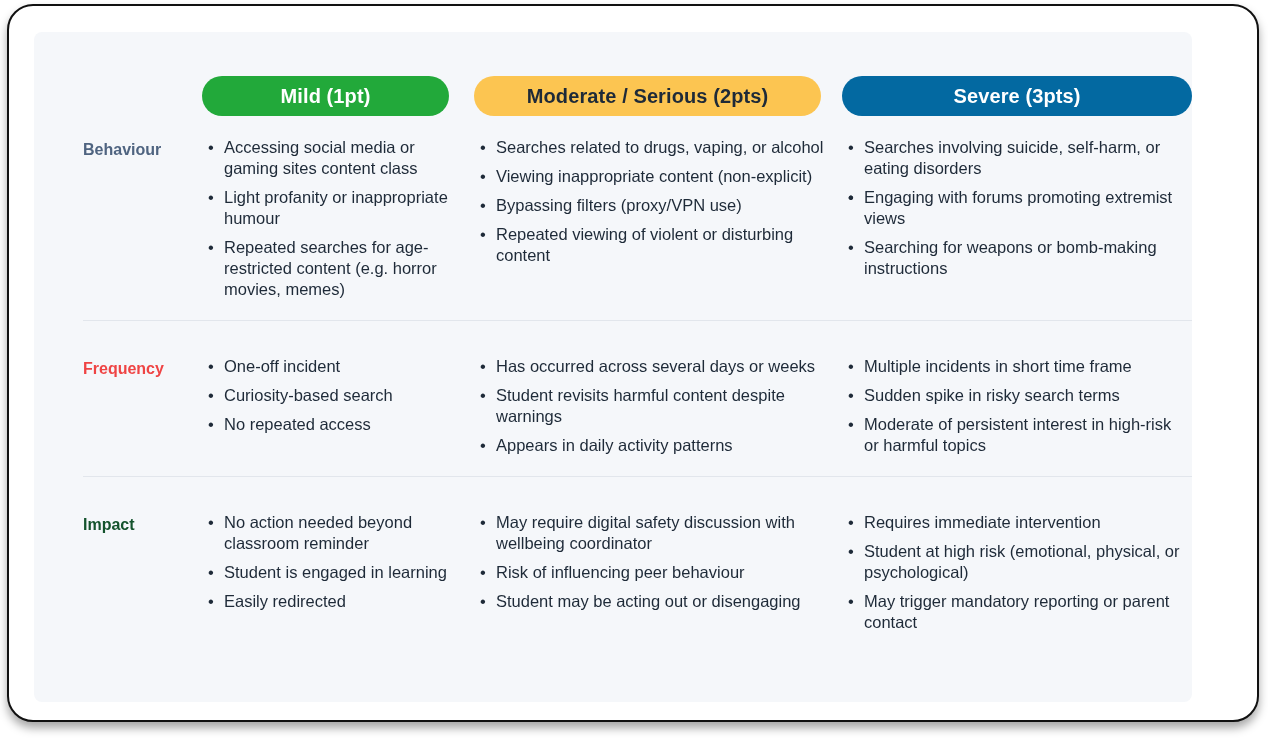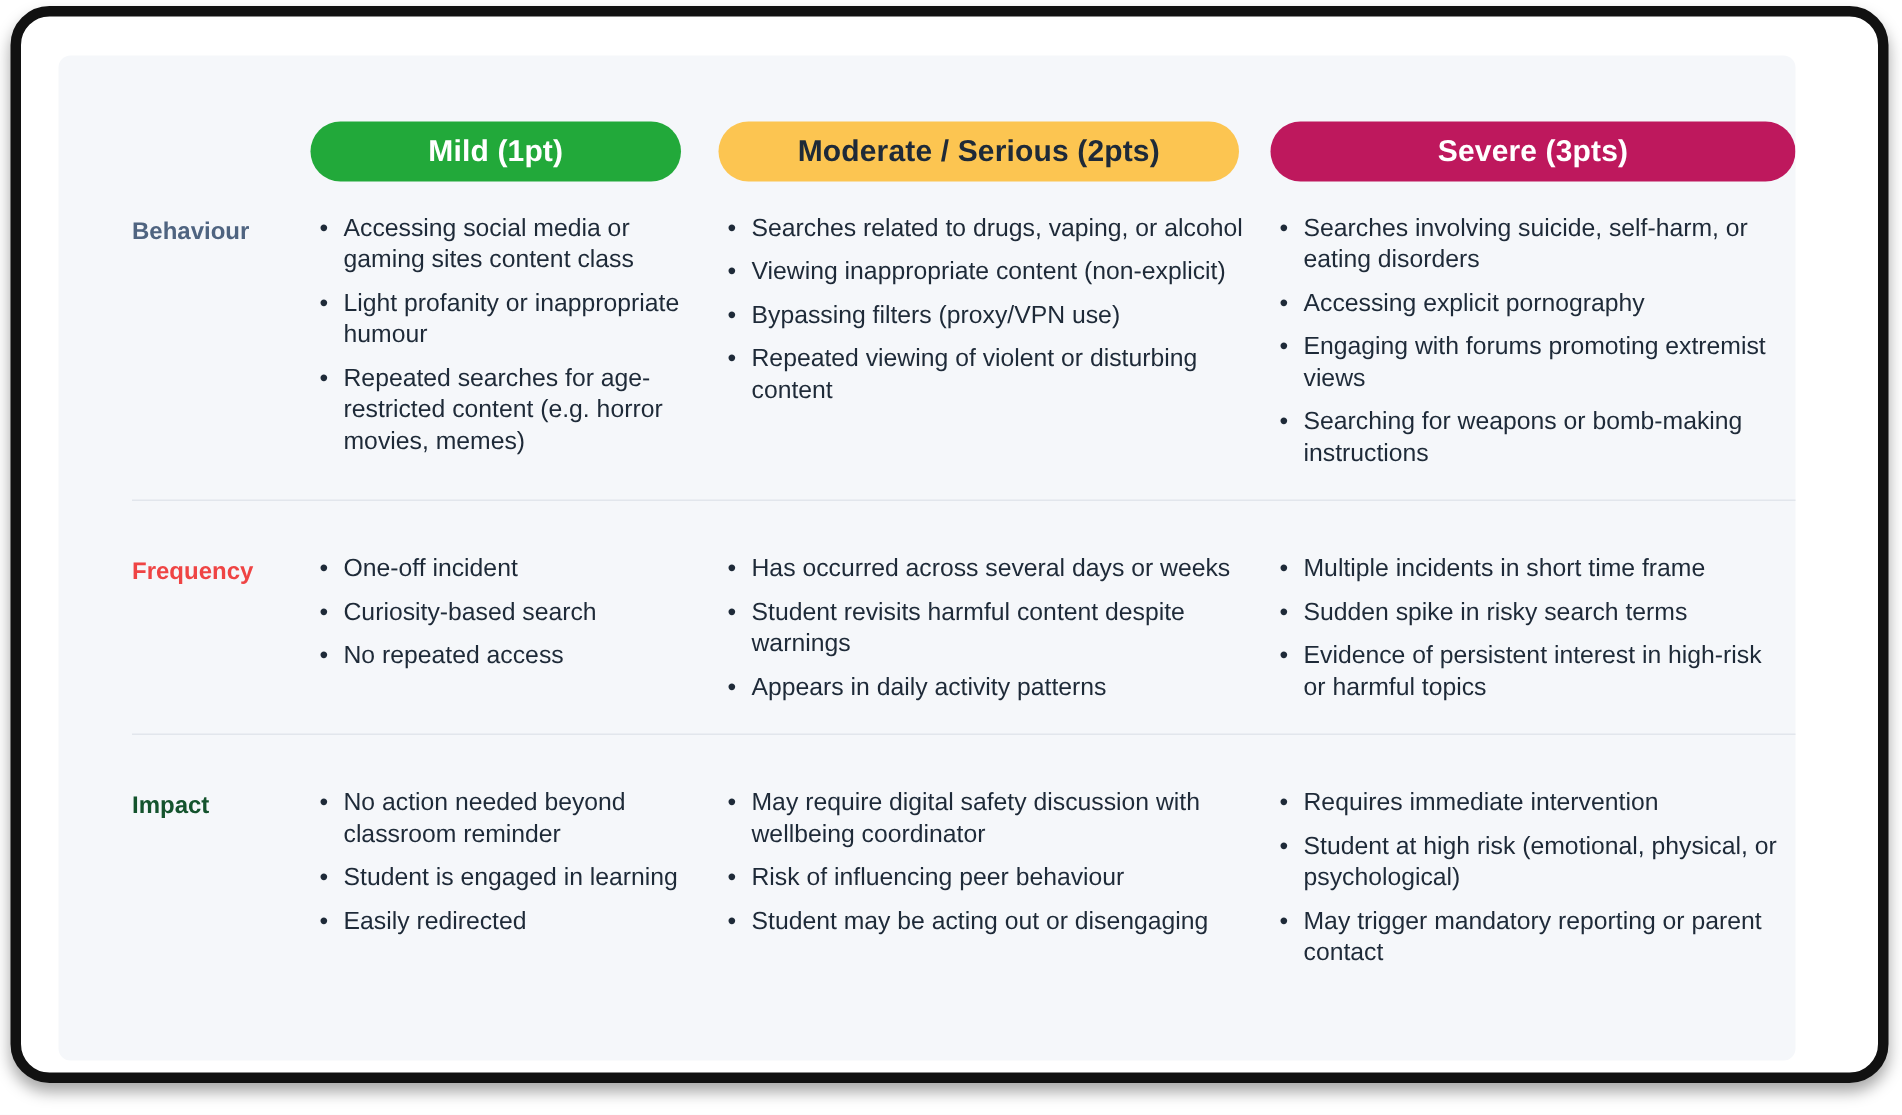--- a/index.html
+++ b/index.html
@@ -16,21 +16,21 @@
 
   
   .outer-card {
     position: absolute;
     left: 7px;
     top: 4px;
     width: 1252px;
     height: 718px;
     box-sizing: border-box;
     background: #ffffff;
-    border: 7px solid #22c55e;
+    border: 2px solid #22c55e;
     border-radius: 26px;
     box-shadow: 0 6px 10px rgba(0,0,0,0.35);
   }
 
   
   .panel {
     position: absolute;
     left: 25px;
     top: 26px;
     width: 1158px;
@@ -137,21 +137,21 @@
 <div class="outer-card" style="border-color: rgb(17, 17, 17);">
   <div class="panel" style="background: rgb(245, 247, 250);">
 
     <div class="header-row">
       <div class="pill c1" style="background: rgb(34, 169, 58); color: rgb(255, 255, 255);">
         <span>Mild (1pt)</span>
       </div>
       <div class="pill c2" style="background: rgb(252, 197, 81); color: rgb(30, 42, 56);">
         <span>Moderate / Serious (2pts)</span>
       </div>
-      <div class="pill c3" style="background: #be185d; color: rgb(255, 255, 255);">
+      <div class="pill c3" style="background: #0369a1; color: rgb(255, 255, 255);">
         <span>Severe (3pts)</span>
       </div>
     </div>
 
     <div class="grid">
 
       <div class="section">
         <div class="section-inner">
           <div class="row-label" style="color: rgb(79, 100, 128);">Behaviour</div>
           <div class="col c1">
@@ -165,21 +165,21 @@
             <ul class="bullets">
                 <li><span class="bullet-dot">•</span><span>Searches related to drugs, vaping, or alcohol</span></li>
                 <li><span class="bullet-dot">•</span><span>Viewing inappropriate content (non-explicit)</span></li>
                 <li><span class="bullet-dot">•</span><span>Bypassing filters (proxy/VPN use)</span></li>
                 <li><span class="bullet-dot">•</span><span>Repeated viewing of violent or disturbing content</span></li>
               </ul>
           </div>
           <div class="col c3">
             <ul class="bullets">
                 <li><span class="bullet-dot">•</span><span>Searches involving suicide, self-harm, or eating disorders</span></li>
-                <li><span class="bullet-dot">•</span><span>Accessing explicit pornography</span></li>
+                <li><span class="bullet-dot">•</span></li>
                 <li><span class="bullet-dot">•</span><span>Engaging with forums promoting extremist views</span></li>
                 <li><span class="bullet-dot">•</span><span>Searching for weapons or bomb-making instructions</span></li>
               </ul>
           </div>
         </div>
         <div class="sec-gap-bot"></div>
       </div>
 
       <div class="divider"></div>
 
@@ -198,21 +198,21 @@
             <ul class="bullets">
                 <li><span class="bullet-dot">•</span><span>Has occurred across several days or weeks</span></li>
                 <li><span class="bullet-dot">•</span><span>Student revisits harmful content despite warnings</span></li>
                 <li><span class="bullet-dot">•</span><span>Appears in daily activity patterns</span></li>
               </ul>
           </div>
           <div class="col c3">
             <ul class="bullets">
                 <li><span class="bullet-dot">•</span><span>Multiple incidents in short time frame</span></li>
                 <li><span class="bullet-dot">•</span><span>Sudden spike in risky search terms</span></li>
-                <li><span class="bullet-dot">•</span><span>Evidence of persistent interest in high-risk or harmful topics</span></li>
+                <li><span class="bullet-dot">•</span><span>Moderate of persistent interest in high-risk or harmful topics</span></li>
               </ul>
           </div>
         </div>
         <div class="sec-gap-bot"></div>
       </div>
 
       <div class="divider"></div>
 
       <div class="section">
         <div class="sec-gap-top"></div>

